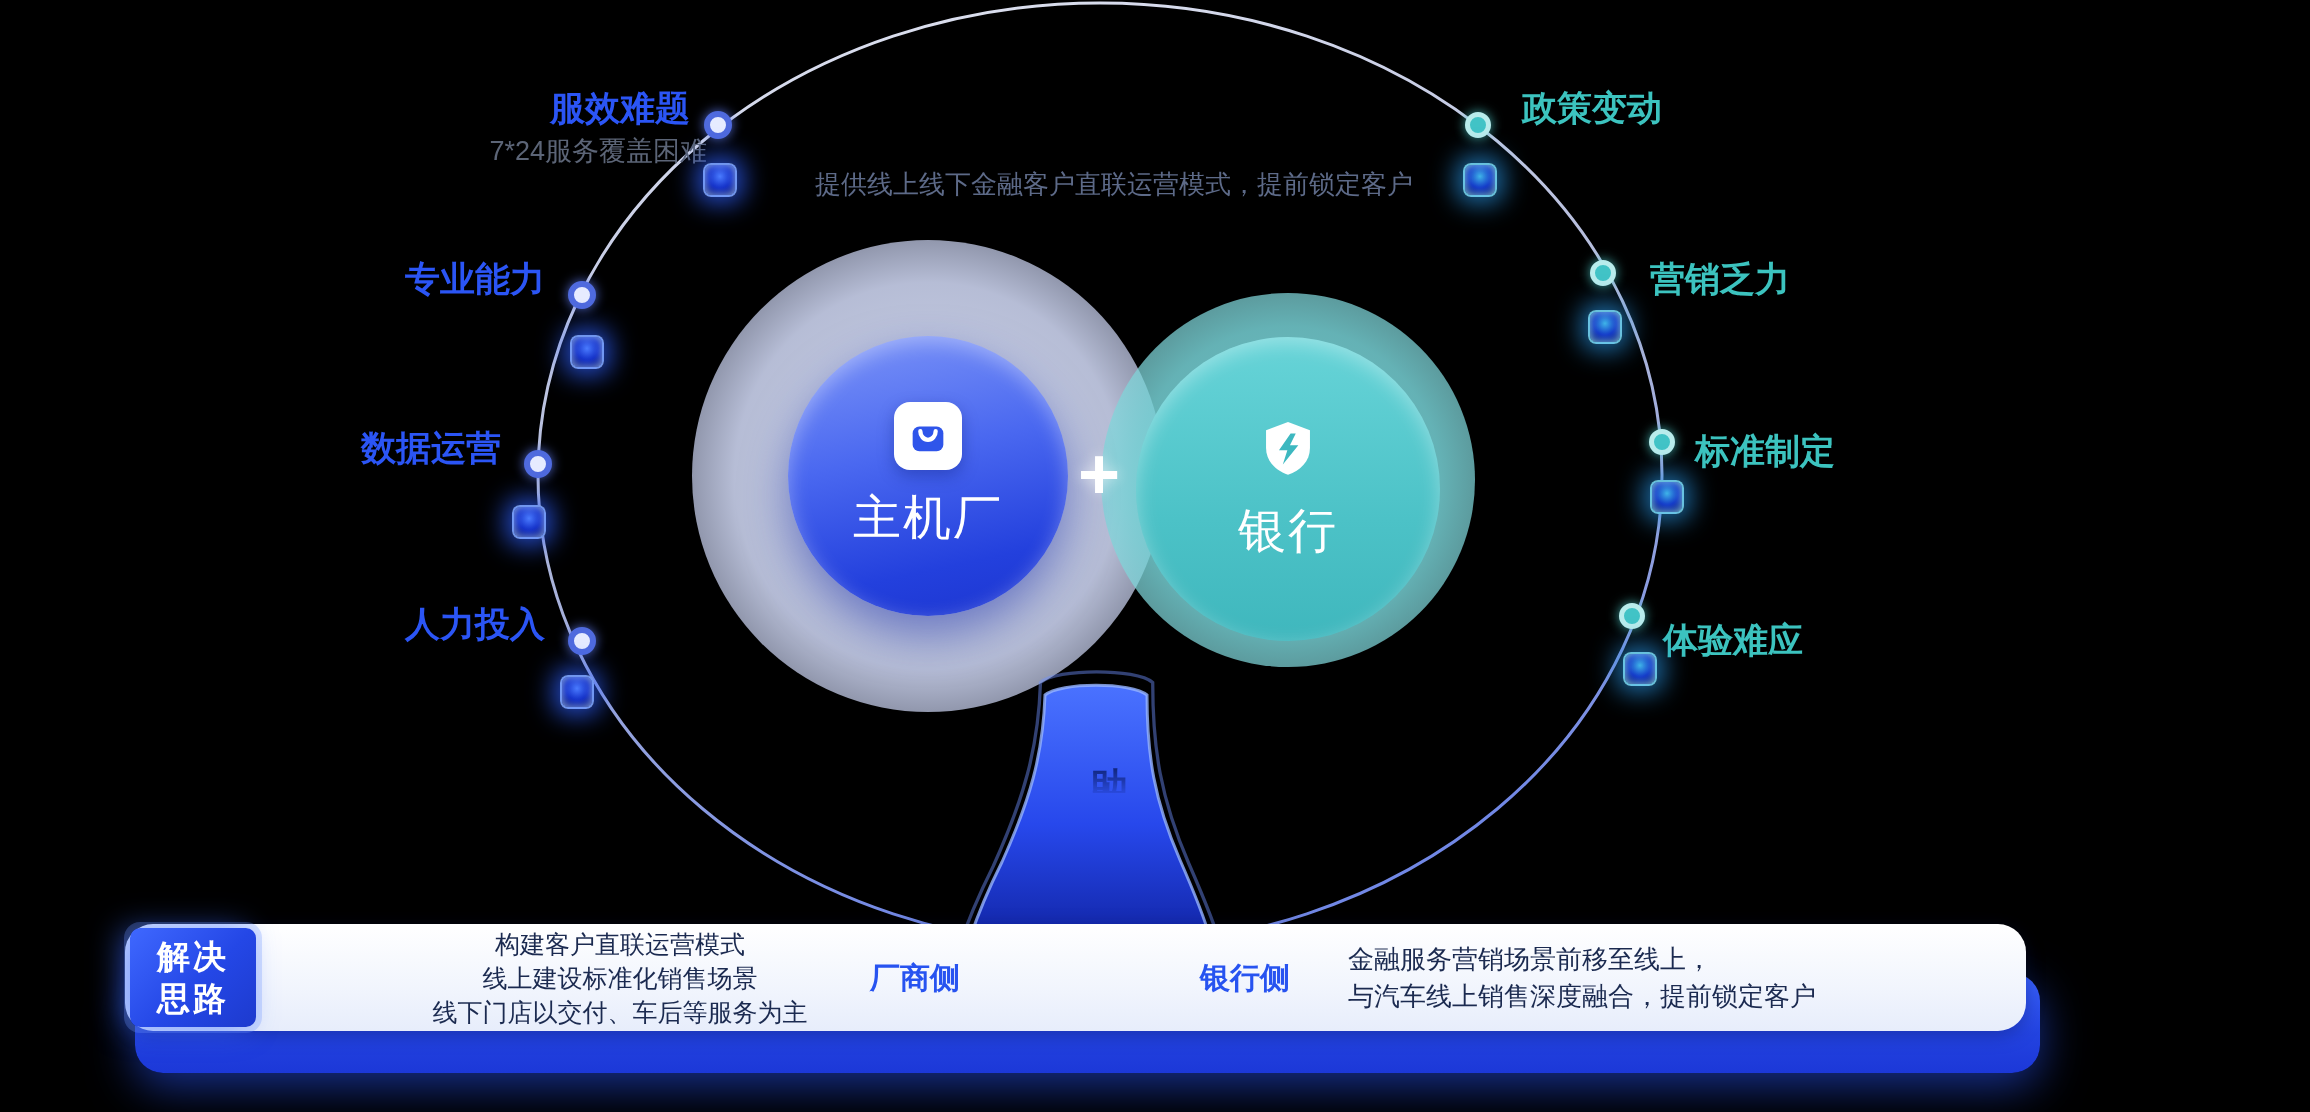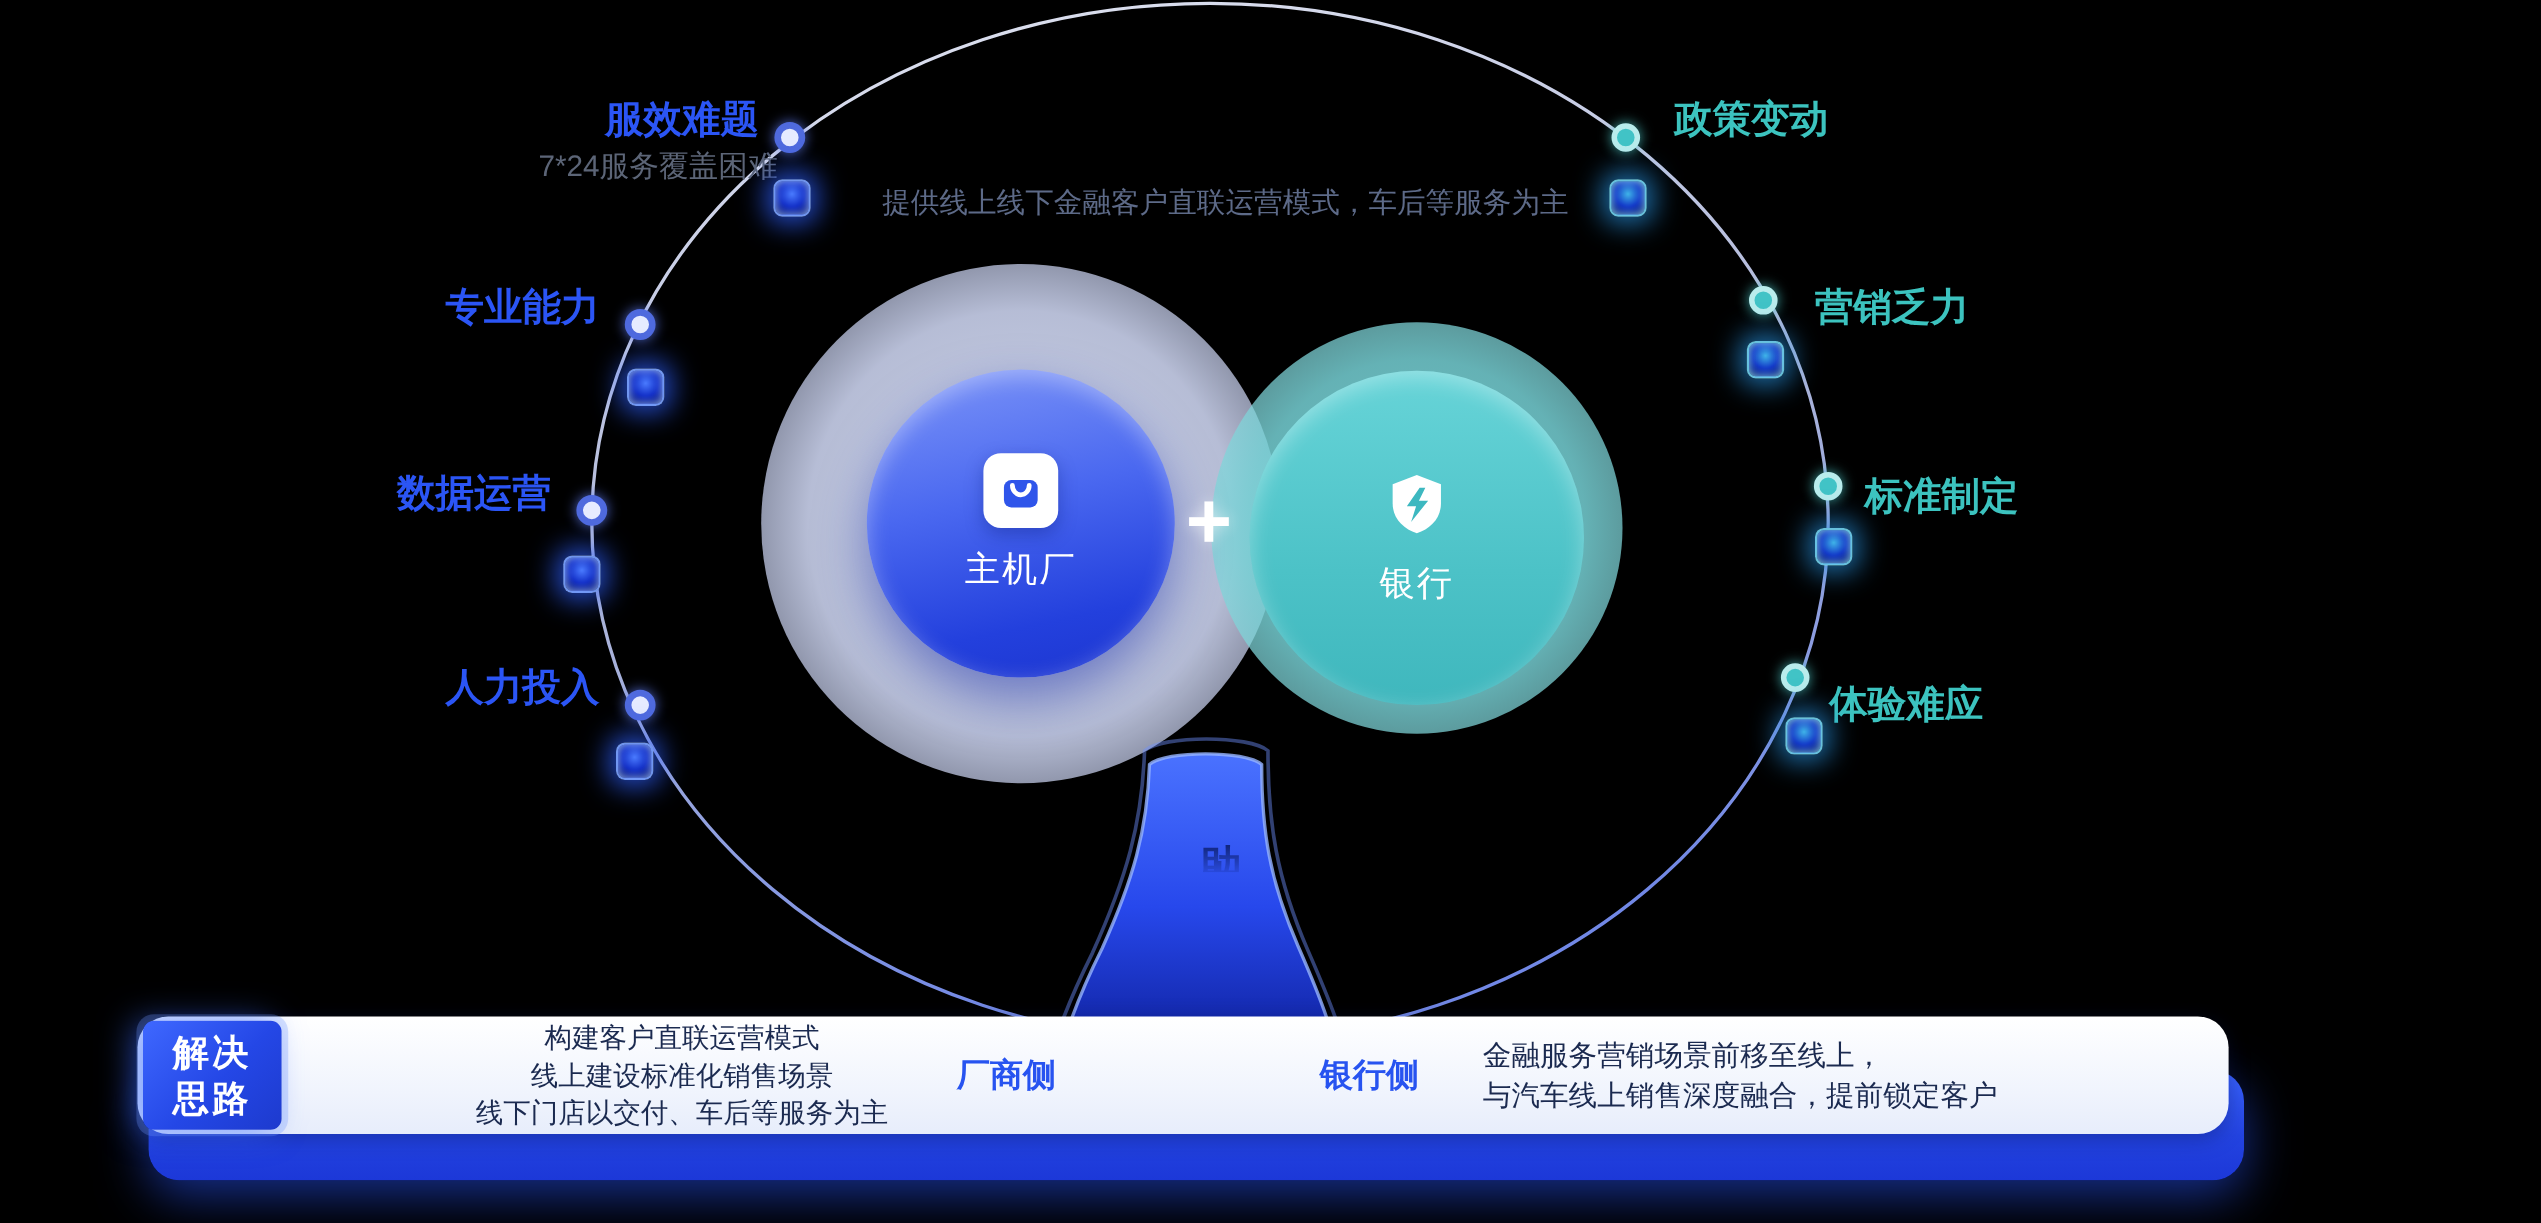--- a/index.html
+++ b/index.html
@@ -37,21 +37,21 @@
     background:radial-gradient(circle,rgba(221,228,252,.95) 0%,rgba(214,222,251,.85) 58%,rgba(205,215,250,.55) 82%,rgba(200,212,250,.15) 100%);}
   #halo-right{left:1101px;top:293px;width:374px;height:374px;
     background:radial-gradient(circle,rgba(127,214,218,.92) 0%,rgba(118,209,213,.85) 58%,rgba(140,220,224,.6) 84%,rgba(150,226,229,.2) 100%);}
   .core{position:absolute;border-radius:50%;display:flex;flex-direction:column;align-items:center;justify-content:center;gap:16px;}
   #core-left{left:788px;top:336px;width:280px;height:280px;
     background:linear-gradient(168deg,#7e96f8 0%,#4a68f0 42%,#2340dd 78%,#1c35d0 100%);
     box-shadow:0 20px 45px rgba(25,45,170,.5), inset 0 6px 20px rgba(255,255,255,.35);}
   #core-right{left:1136px;top:337px;width:304px;height:304px;
     background:linear-gradient(180deg,#67d4d8 0%,#4cc2c7 60%,#3fb7bd 100%);
     box-shadow:inset 0 6px 20px rgba(255,255,255,.35);}
-  .core-label{color:#fff;font-size:32px;font-weight:500;letter-spacing:2px;}
+  .core-label{color:#fff;font-size:48px;font-weight:500;letter-spacing:2px;}
   .icon-tile{width:68px;height:68px;border-radius:16px;background:#fff;display:flex;align-items:center;justify-content:center;
     box-shadow:0 6px 16px rgba(10,25,120,.35);}
   #plus{position:absolute;left:1099px;top:476px;transform:translate(-50%,-52%);
     color:#fff;font-size:72px;font-weight:600;text-shadow:0 0 14px rgba(255,255,255,.6);}
   
   #trunk-svg{position:absolute;left:940px;top:670px;width:300px;height:300px;}
   #trunk-text{position:absolute;left:1083px;top:737px;writing-mode:vertical-rl;text-orientation:upright;
     color:#0c1f6e;font-size:38px;font-weight:700;letter-spacing:14px;
     -webkit-mask-image:linear-gradient(to bottom,#000 50%,rgba(0,0,0,.15) 100%);
     mask-image:linear-gradient(to bottom,#000 50%,rgba(0,0,0,.15) 100%);}
@@ -110,21 +110,21 @@
         <path d="M26 12 l-9 13 h6.5 l-3.5 11 l12 -15 h-6.5 l4.5 -9 z" fill="#3db8c0"></path>
       </svg>
     </div>
     <div class="core-label">银行</div>
   </div>
 
   <div id="plus">+</div>
 
 
   <div id="description">
-    <div>提供线上线下金融客户直联运营模式，车后等服务为主</div>
+    <div>提供线上线下金融客户直联运营模式，提前锁定客户</div>
   </div>
 
   <div class="label-blue" style="right:1620px;top:85px;">服效难题</div>
   <div class="label-sub" style="right:1603px;top:133px;">7*24服务覆盖困难</div>
   <div class="label-blue" style="right:1765px;top:256px;">专业能力</div>
   <div class="label-blue" style="right:1809px;top:425px;">数据运营</div>
   <div class="label-blue" style="right:1765px;top:601px;">人力投入</div>
 
   <div class="label-teal" style="left:1522px;top:85px;">政策变动</div>
   <div class="label-teal" style="left:1650px;top:256px;">营销乏力</div>

